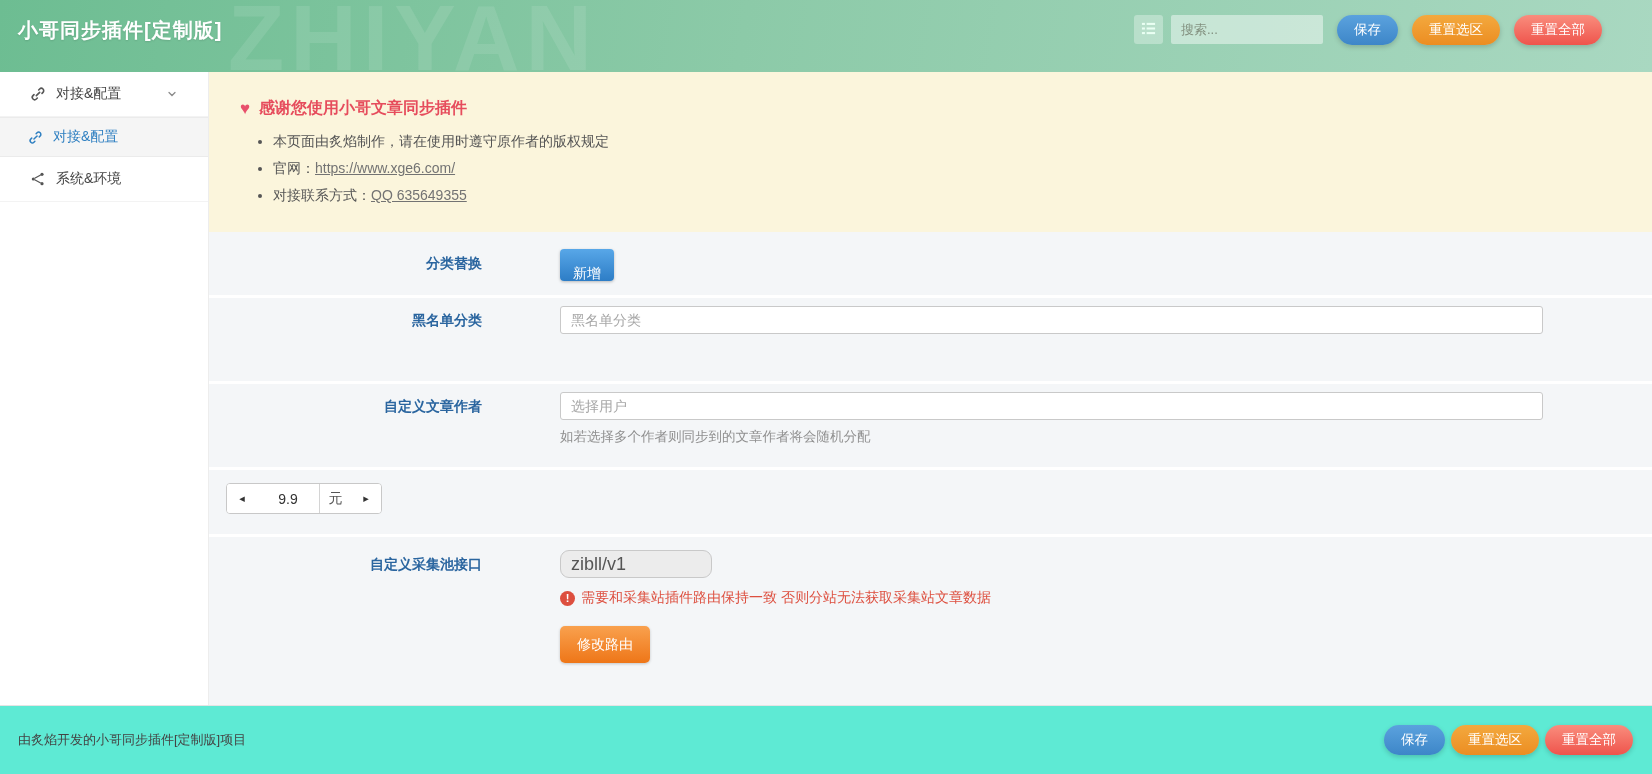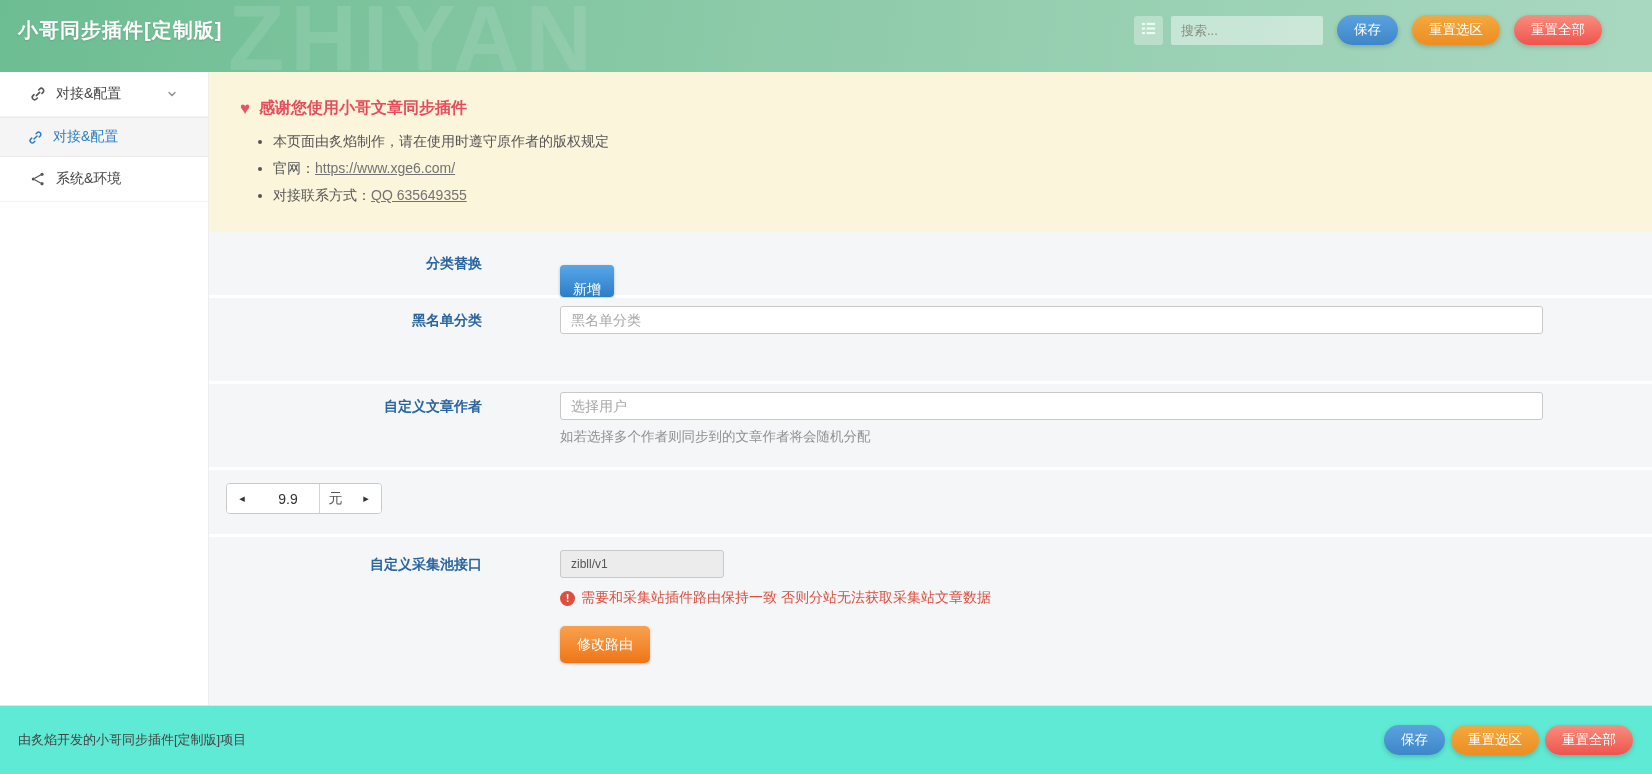--- a/index.html
+++ b/index.html
@@ -8,21 +8,21 @@
   .app { width:1652px; height:774px; display:flex; flex-direction:column; }
 
   
   .hdr { position:relative; height:72px; flex:0 0 72px;
     background:linear-gradient(100deg,#6dbd92 0%,#8ccaa8 45%,#a9d8c1 100%);
     display:flex; align-items:center; padding:0 50px 12px 18px; overflow:hidden; }
   .hdr-watermark { position:absolute; left:228px; top:-14px; font-size:92px; font-weight:bold;
     color:rgba(255,255,255,0.10); letter-spacing:6px; pointer-events:none; user-select:none; }
   .hdr-title { position:relative; color:#fff; font-size:20px; font-weight:bold;
     text-shadow:0 1px 2px rgba(0,0,0,0.12); letter-spacing:1px; }
-  .hdr-right { position:relative; margin-left:auto; display:flex; align-items:center; gap:8px; }
+  .hdr-right { position:relative; margin-left:auto; display:flex; gap:8px; }
   .hdr-iconbtn { width:29px; height:29px; border:none; border-radius:3px;
     background:rgba(255,255,255,0.32); display:flex; align-items:center; justify-content:center;
     cursor:pointer; }
   .hdr-search { width:152px; height:29px; border:none; border-radius:2px;
     background:rgba(255,255,255,0.45); padding:0 10px; font-size:13px; color:#3d4a42; outline:none; }
   .hdr-search::placeholder { color:#82907f; }
   .pill { height:30px; border:none; border-radius:15px; padding:0 17px; margin-left:6px;
     color:#fff; font-size:13.5px; cursor:pointer; box-shadow:0 2px 5px rgba(0,0,0,0.18); }
   .pill.blue   { background:linear-gradient(180deg,#5ba2de,#3d86c8); }
   .pill.orange { background:linear-gradient(180deg,#f3a93e,#ec8d22); }
@@ -57,36 +57,36 @@
   .frow.r2, .frow.r3 { height:83px; flex:0 0 83px; padding-top:8px; }
   .frow.r4 { height:64px; flex:0 0 64px; padding-top:13px; }
   .frow.r5 { flex:1 1 auto; padding-top:13px; margin-bottom:0; }
   .flabel { width:290px; flex:0 0 290px; text-align:right; padding-right:17px;
     color:#2a659f; font-size:14px; font-weight:bold; line-height:28px; }
   .frow.r4 .flabel { line-height:31px; }
   .fctrl { flex:1 1 auto; padding-left:17px; padding-right:109px; min-width:0; }
 
   .btn-add { height:28px; padding:16px 13px; border:none; border-radius:4px; color:#fff;
     font-size:14px; cursor:pointer; background:linear-gradient(180deg,#58a7e8,#2d7dc6);
-    box-shadow:0 1px 3px rgba(0,0,0,0.25);margin-top:16px; }
+    box-shadow:0 1px 3px rgba(0,0,0,0.25); }
   .txt { width:100%; height:28px; border:1px solid #c9c9c9; border-radius:3px; background:#fff;
     padding:0 10px; font-size:14px; color:#444; outline:none; }
   .txt::placeholder { color:#a6a6a6; }
   .hint { margin-top:8px; font-size:13.5px; color:#909090; }
 
   .stepper { display:inline-flex; height:31px; border:1px solid #c8c8c8; border-radius:4px;
     background:#fff; overflow:hidden; align-items:stretch; }
   .st-seg { display:flex; align-items:center; justify-content:center; border-left:1px solid #d4d4d4; }
   .st-seg:first-child { border-left:none; }
   .st-btn { width:30px; background:#fff; border:none; cursor:pointer; font-size:11px; color:#333; }
   .st-val { width:62px; border:none; text-align:center; font-size:14px; color:#333; outline:none; }
   .st-unit { width:32px; font-size:14px; color:#555; }
 
-  .txt-small { width:164px; height:28px; border:1px solid #c9c9c9; border-radius:3px;
-    background:#ececec; padding:0 10px; font-size:12px; color:#555; outline:none; }
+  .txt-small { width:152px; height:28px; border:1px solid #c9c9c9; border-radius:9px;
+    background:#ececec; padding:0 10px; font-size:18px; color:#555; outline:none; }
   .warn { margin-top:11px; display:flex; align-items:center; gap:6px; font-size:14px; color:#dd4f3f; }
   .warn-ico { width:15px; height:15px; border-radius:50%; background:#dd4f3f; color:#fff;
     font-size:11px; font-weight:bold; display:flex; align-items:center; justify-content:center;
     line-height:1; }
   .btn-route { margin-top:19px; height:37px; padding:0 17px; border:none; border-radius:5px;
     color:#fff; font-size:14px; cursor:pointer;
     background:linear-gradient(180deg,#f9a14e,#ee7618); box-shadow:0 1px 3px rgba(0,0,0,0.2); }
 
   
   .ftr { height:69px; flex:0 0 69px; background:#5eead4; border-top:1px solid #e4e4e4;

